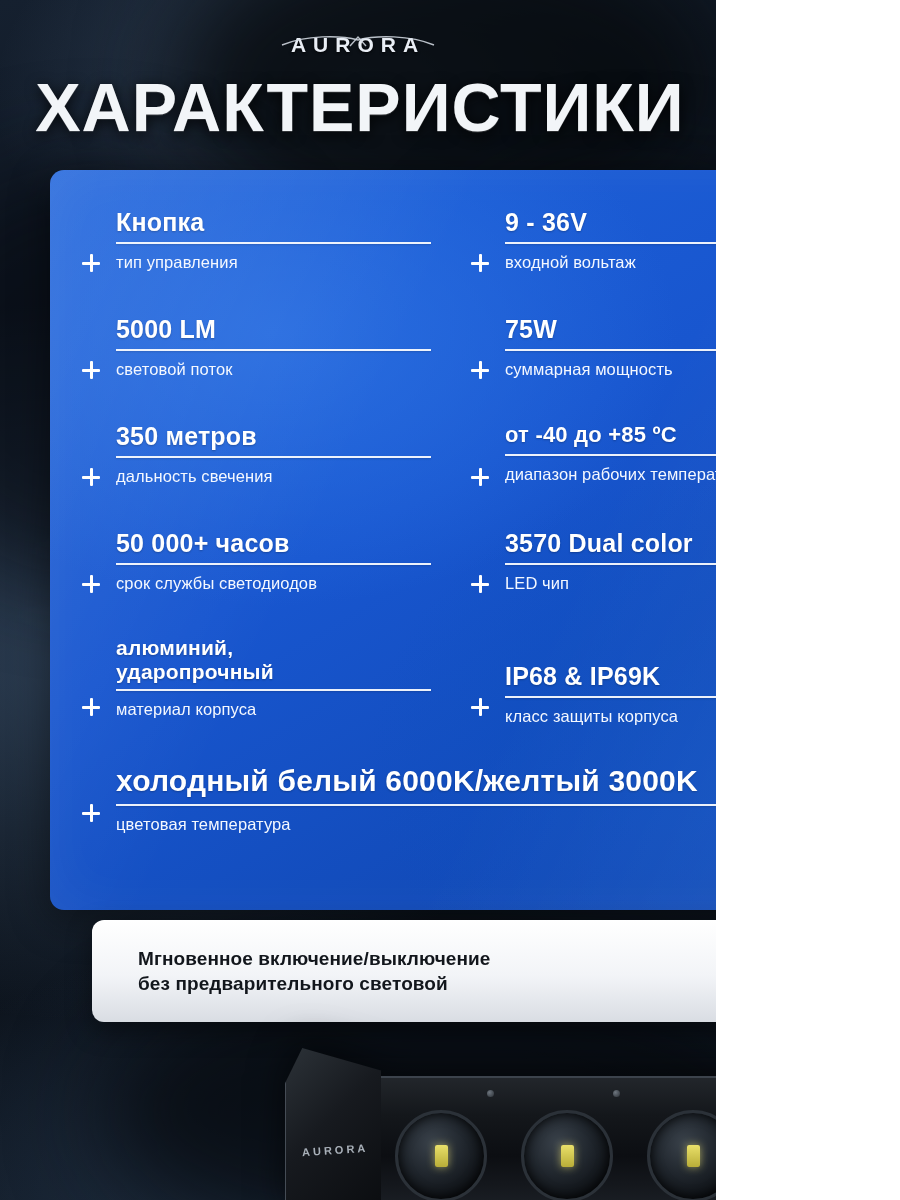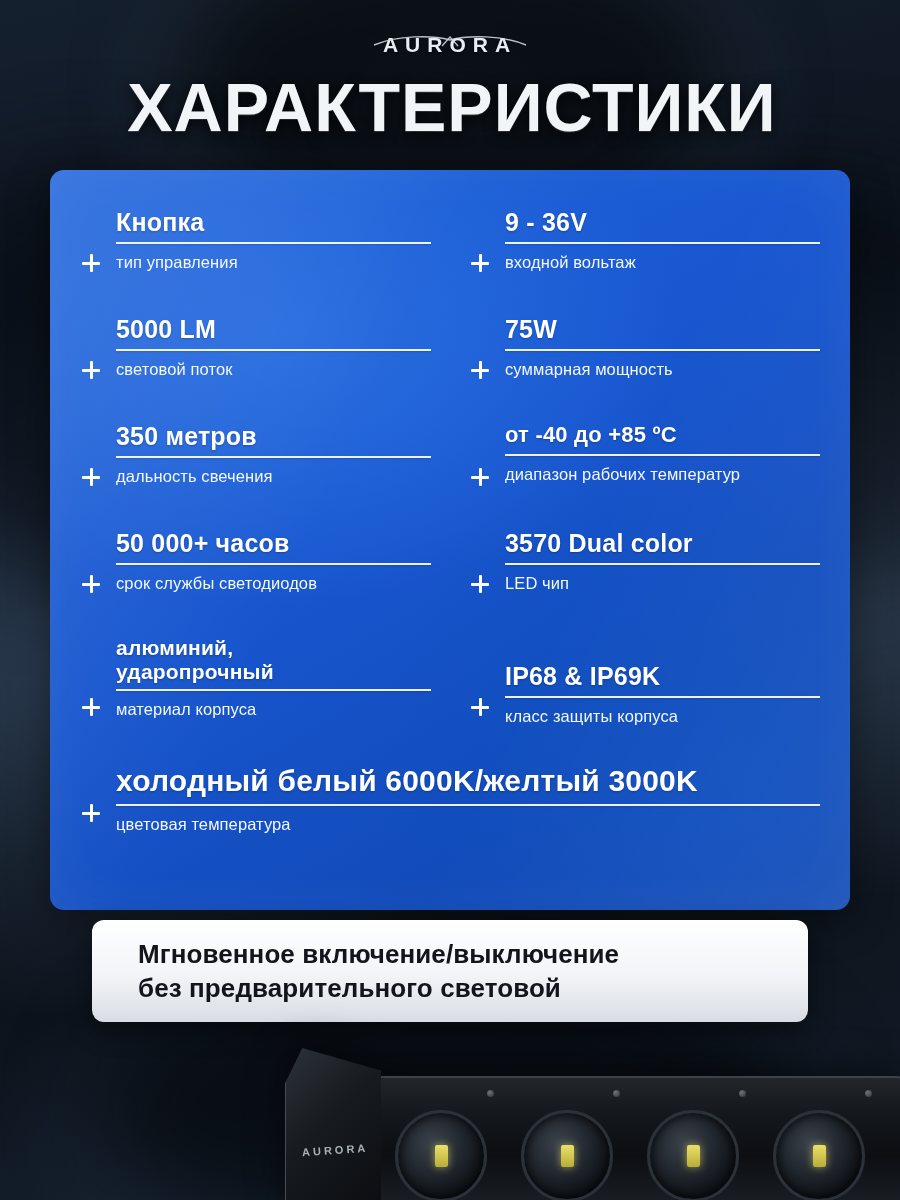--- a/index.html
+++ b/index.html
@@ -3,21 +3,21 @@
 <meta charset="utf-8">
 <style>
   * { box-sizing: border-box; margin: 0; padding: 0; }
   html, body {
     width: 900px; height: 1200px;
     font-family: "Liberation Sans", sans-serif;
     overflow: hidden;
   }
   .page {
     position: relative;
-    width: 900px; height: 1200px;
+    width: 716px; height: 1200px;
     background:
       radial-gradient(ellipse 520px 340px at 50% 8%, rgba(120,150,185,0.35) 0%, rgba(20,30,45,0.0) 70%),
       radial-gradient(ellipse 700px 500px at 12% 55%, rgba(95,130,170,0.40) 0%, rgba(15,22,35,0) 72%),
       radial-gradient(ellipse 620px 460px at 92% 48%, rgba(110,145,185,0.38) 0%, rgba(15,22,35,0) 70%),
       radial-gradient(ellipse 700px 360px at 50% 100%, rgba(60,90,125,0.45) 0%, rgba(8,12,20,0) 75%),
       linear-gradient(165deg, #15202f 0%, #0d141e 35%, #0a1018 60%, #131c28 100%);
     overflow: hidden;
   }
   
   .blob {
@@ -145,21 +145,21 @@
     width: 716px; height: 102px;
     border-radius: 12px;
     background: linear-gradient(180deg, #ffffff 0%, #f2f4f7 55%, #d9dde3 100%);
     box-shadow: 0 8px 26px rgba(0,0,0,0.45);
     display: flex; align-items: center;
     padding: 0 46px;
     z-index: 6;
   }
   .callout-text {
     color: #12161c;
-    font-size: 26px; font-weight: 700; line-height: 1.32;
+    font-size: 19px; font-weight: 700; line-height: 1.32;
     letter-spacing: 0.1px;
   }
 
   
   .product {
     position: absolute; left: 285px; bottom: -8px;
     width: 620px; height: 175px;
     z-index: 7;
     filter: drop-shadow(0 -6px 18px rgba(0,0,0,0.6));
   }

